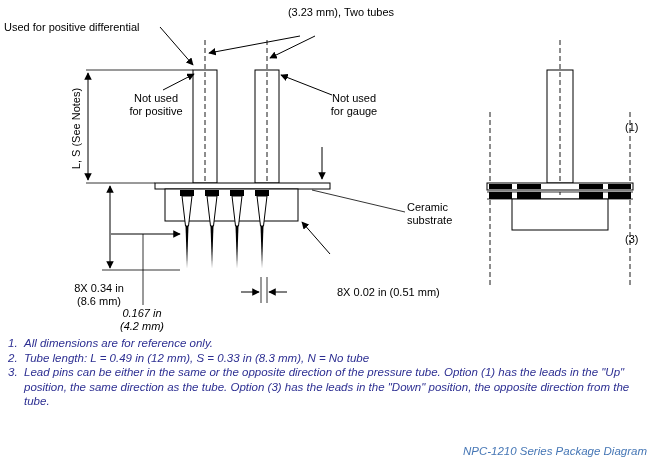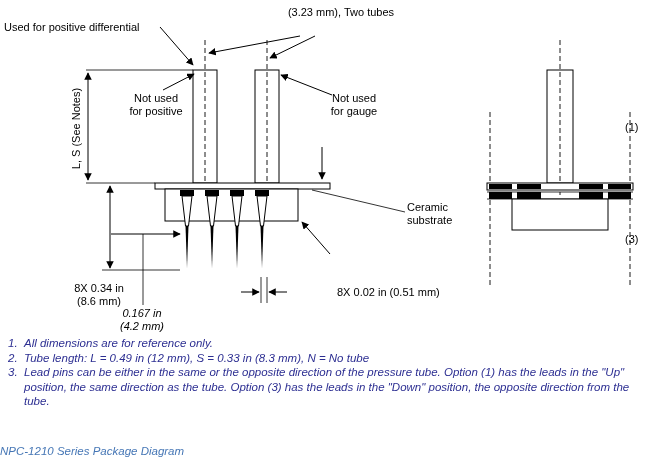--- a/index.html
+++ b/index.html
@@ -13,21 +13,21 @@
   .blk{fill:#000;stroke:none;}
   .lbl{position:absolute;font-size:11px;line-height:13px;color:#000;white-space:nowrap;}
   .ctr{text-align:center;}
   .lbl span{display:block;}
   .rot{transform:rotate(-90deg);}
   .notes{position:absolute;left:8px;right:6px;top:336px;color:#2d2f92;font-style:italic;
          font-size:11.5px;line-height:14.5px;}
   .note{display:flex;}
   .note-num{width:16px;flex-shrink:0;}
   .note-text{flex:1;}
-  .caption{position:absolute;left:0;right:0;top:445px;text-align:left;color:#4576b5;
+  .caption{position:absolute;left:0;right:0;top:445px;text-align:right;color:#4576b5;
            font-style:italic;font-size:11.5px;}
 </style>
 </head>
 <body>
 
 <div id="stage">
 
   <svg id="diagram-svg" width="647" height="335">
     <defs>
       <marker id="arr" viewBox="0 0 10 10" refX="9" refY="5" markerWidth="7.5" markerHeight="7.5" orient="auto-start-reverse">

